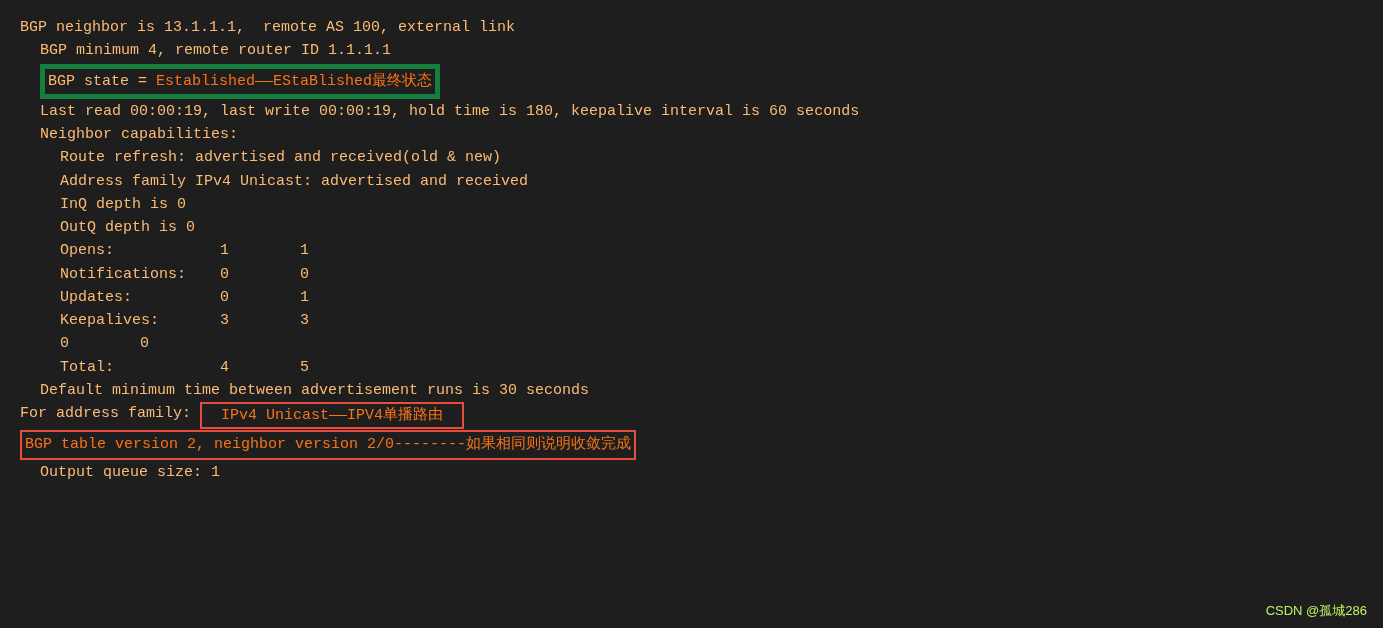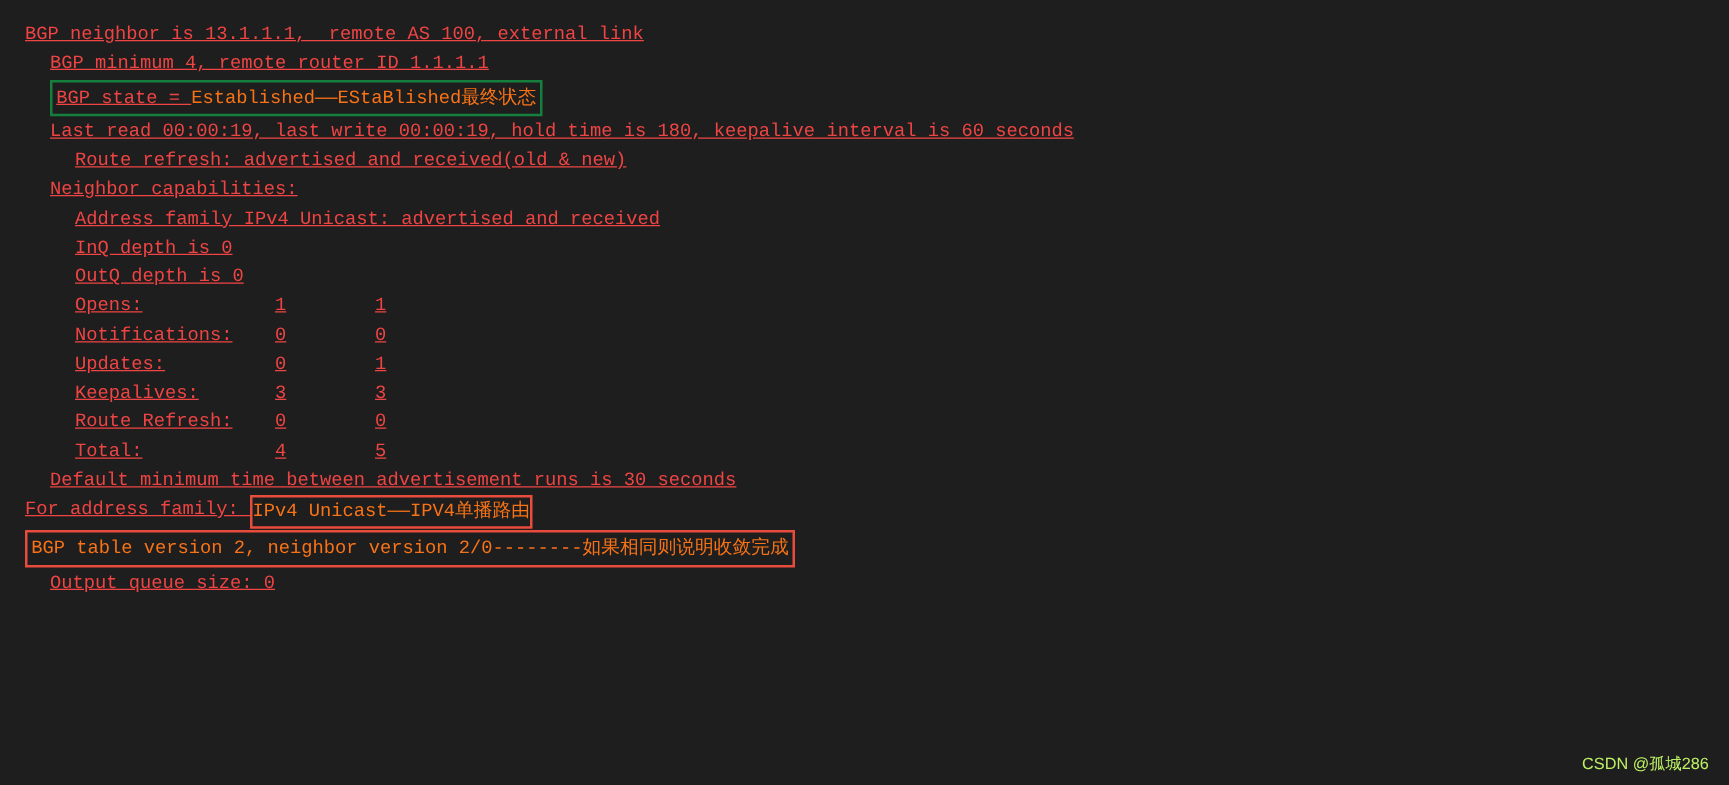--- a/index.html
+++ b/index.html
@@ -28,22 +28,21 @@
       display: flex;
       align-items: baseline;
       white-space: pre;
     }
 
     .line-text {
       white-space: pre;
     }
 
     .normal {
-      color: #ef4444;
-      text-decoration: underline;
+      color: #fdba74;
     }
 
     .red {
       color: #f97316;
     }
 
     .watermark {
       position: absolute;
       bottom: 8px;
       right: 16px;
@@ -62,35 +61,35 @@
 
   <div class="line">
     <span class="line-text normal">BGP neighbor is 13.1.1.1,  remote AS 100, external link</span>
   </div>
 
   <div class="line indent1">
     <span class="line-text normal">BGP minimum 4, remote router ID 1.1.1.1</span>
   </div>
 
   <div style="display:flex; align-items:center; padding-left:20px; margin: 1px 0;">
-    <div style="border: 2px solid #15803d; display:inline-flex; align-items:center; padding: 1px 3px; white-space:pre;justify-content:flex-end;">
+    <div style="border: 5px solid #15803d; display:inline-flex; align-items:center; padding: 1px 3px; white-space:pre;justify-content:flex-end;">
       <span class="normal">BGP state = </span><span class="red">Established</span><span class="red">——EStaBlished最终状态</span>
     </div>
   </div>
 
   <div class="line indent1">
     <span class="line-text normal">Last read 00:00:19, last write 00:00:19, hold time is 180, keepalive interval is 60 seconds</span>
   </div>
 
+  <div class="line indent1">
+    <span class="line-text normal">Neighbor capabilities:</span>
+  </div>
+
   <div class="line indent2">
     <span class="line-text normal">Route refresh: advertised and received(old &amp; new)</span>
-  </div>
-
-  <div class="line indent1">
-    <span class="line-text normal">Neighbor capabilities:</span>
   </div>
 
   <div class="line indent2">
     <span class="line-text normal">Address family IPv4 Unicast: advertised and received</span>
   </div>
 
 
   <div class="line indent2">
     <span class="line-text normal">InQ depth is 0</span>
   </div>
@@ -118,46 +117,45 @@
     <span class="normal" style="display:inline-block; width:80px;">1</span>
   </div>
 
   <div class="line indent2">
     <span class="normal" style="display:inline-block; width:160px;">Keepalives:</span>
     <span class="normal" style="display:inline-block; width:80px;">3</span>
     <span class="normal" style="display:inline-block; width:80px;">3</span>
   </div>
 
   <div class="line indent2">
-    <span class="normal" style="display:inline-block; width:160px;">Route Refresh:</span>
     <span class="normal" style="display:inline-block; width:80px;">0</span>
     <span class="normal" style="display:inline-block; width:80px;">0</span>
   </div>
 
   <div class="line indent2">
     <span class="normal" style="display:inline-block; width:160px;">Total:</span>
     <span class="normal" style="display:inline-block; width:80px;">4</span>
     <span class="normal" style="display:inline-block; width:80px;">5</span>
   </div>
 
   <div class="line indent1">
     <span class="line-text normal">Default minimum time between advertisement runs is 30 seconds</span>
   </div>
 
   <div style="display:flex; align-items:flex-start; white-space:pre;">
-    <span class="normal">For address family: </span><span style="border: 2px solid #e74c3c; display:inline; padding: 0px 0; white-space:pre;"><span class="red">IPv4 Unicast</span><span class="red">——IPV4单播路由</span></span>
+    <span class="normal">For address family: </span><span style="border: 2px solid #e74c3c; display:inline; padding: 0px 19px; white-space:pre;"><span class="red">IPv4 Unicast</span><span class="red">——IPV4单播路由</span></span>
   </div>
 
   <div style="display:flex; align-items:center; margin: 1px 0;">
     <div style="border: 2px solid #e74c3c; display:inline-flex; align-items:center; padding: 1px 3px; white-space:pre;">
       <span class="red">BGP table version 2, neighbor version 2/0</span><span class="red">--------如果相同则说明收敛完成</span>
     </div>
   </div>
 
   <div class="line indent1">
-    <span class="line-text normal">Output queue size: 0</span>
+    <span class="line-text normal">Output queue size: 1</span>
   </div>
 
 </div>
 
 <div class="watermark">
   <span>CSDN @孤城286</span>
 </div>
 
 </body></html>

